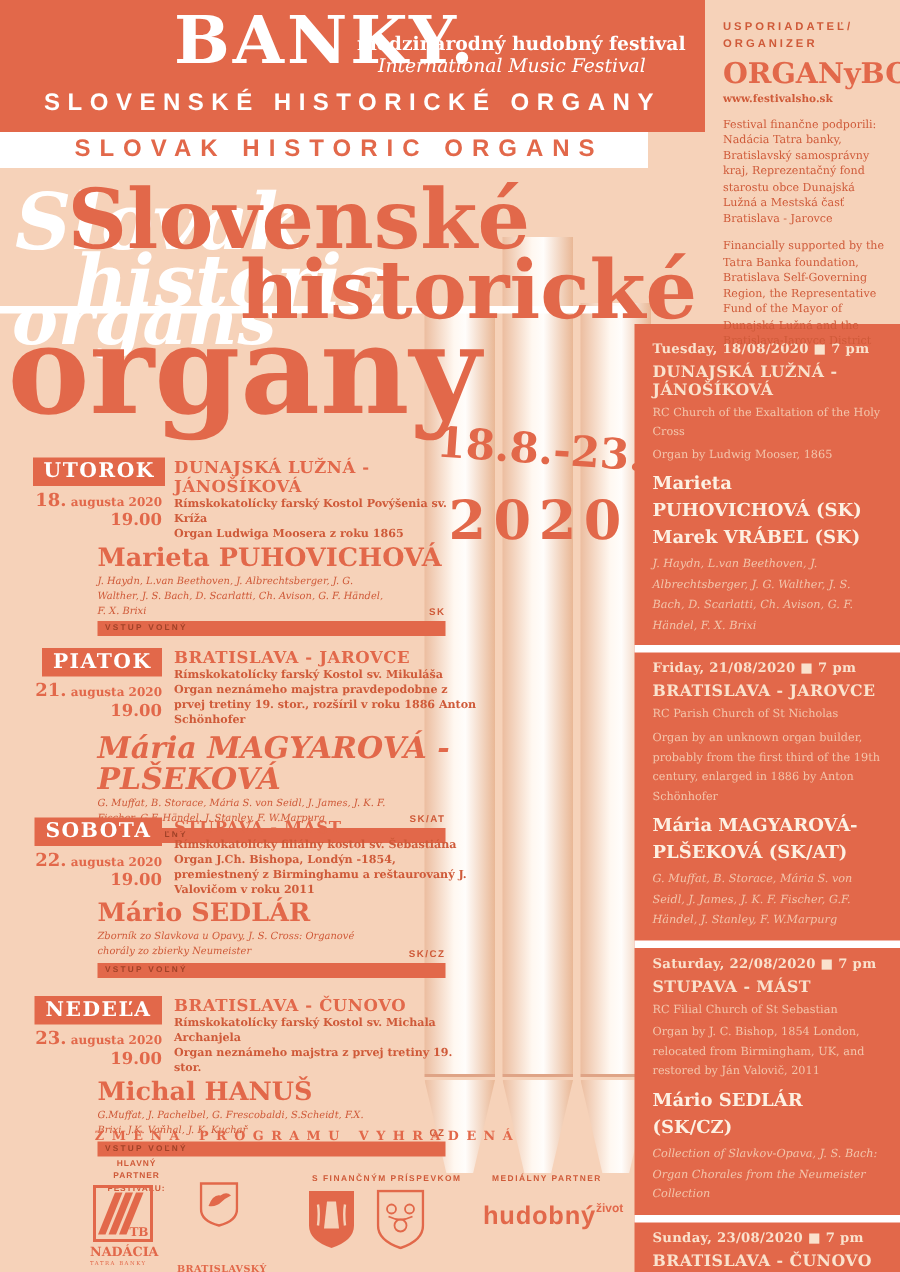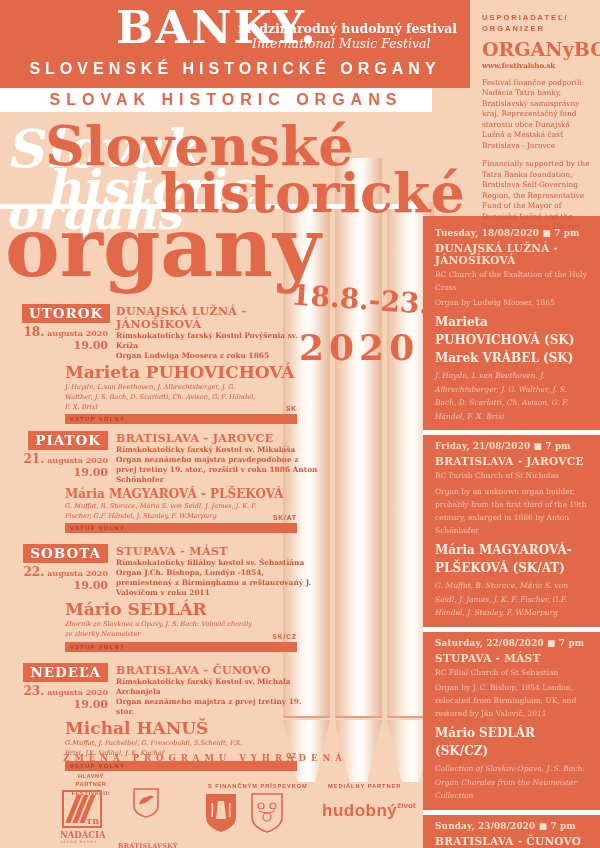--- a/index.html
+++ b/index.html
@@ -179,21 +179,21 @@
         <div class="day-label">PIATOK</div>
         <div class="ev-date"><span class="d-num">21.</span> <span>augusta 2020</span></div>
         <div class="ev-time">19.00</div>
       </div>
       <div class="ev-right">
         <div class="ev-loc">BRATISLAVA - JAROVCE</div>
         <div class="ev-venue">Rímskokatolícky farský Kostol sv. Mikuláša</div>
         <div class="ev-organ">Organ neznámeho majstra pravdepodobne z prvej tretiny 19. stor., rozšíril v roku 1886 Anton Schönhofer</div>
       </div>
     </div>
-    <div class="ev-perf" style="font-size:12px;">
+    <div class="ev-perf" style="font-size:20px;font-style:italic;">
       <div>Mária MAGYAROVÁ - PLŠEKOVÁ</div>
     </div>
     <div class="ev-prog-row">
       <div class="ev-prog">G. Muffat, B. Storace, Mária S. von Seidl, J. James, J. K. F. Fischer, G.F. Händel, J. Stanley, F. W.Marpurg</div>
       <div class="ev-country">SK/AT</div>
     </div>
     <div class="ev-bar">VSTUP VOĽNÝ</div>
   </div>
 
   <div class="abs event" style="top:543px;">
@@ -206,21 +206,21 @@
       <div class="ev-right">
         <div class="ev-loc">STUPAVA - MÁST</div>
         <div class="ev-venue">Rímskokatolícky filiálny kostol sv. Šebastiána</div>
         <div class="ev-organ">Organ J.Ch. Bishopa, Londýn -1854, premiestnený z Birminghamu a reštaurovaný J. Valovičom v roku 2011</div>
       </div>
     </div>
     <div class="ev-perf">
       <div>Mário SEDLÁR</div>
     </div>
     <div class="ev-prog-row">
-      <div class="ev-prog">Zborník zo Slavkova u Opavy, J. S. Bach: Valovič chorály zo zbierky Neumeister</div>
+      <div class="ev-prog">Zborník zo Slavkova u Opavy, J. S. Cross: Organové chorály zo zbierky Neumeister</div>
       <div class="ev-country">SK/CZ</div>
     </div>
     <div class="ev-bar">VSTUP VOĽNÝ</div>
   </div>
 
   <div class="abs event" style="top:662px;">
     <div class="ev-head">
       <div class="ev-left">
         <div class="day-label">NEDEĽA</div>
         <div class="ev-date"><span class="d-num">23.</span> <span>augusta 2020</span></div>

